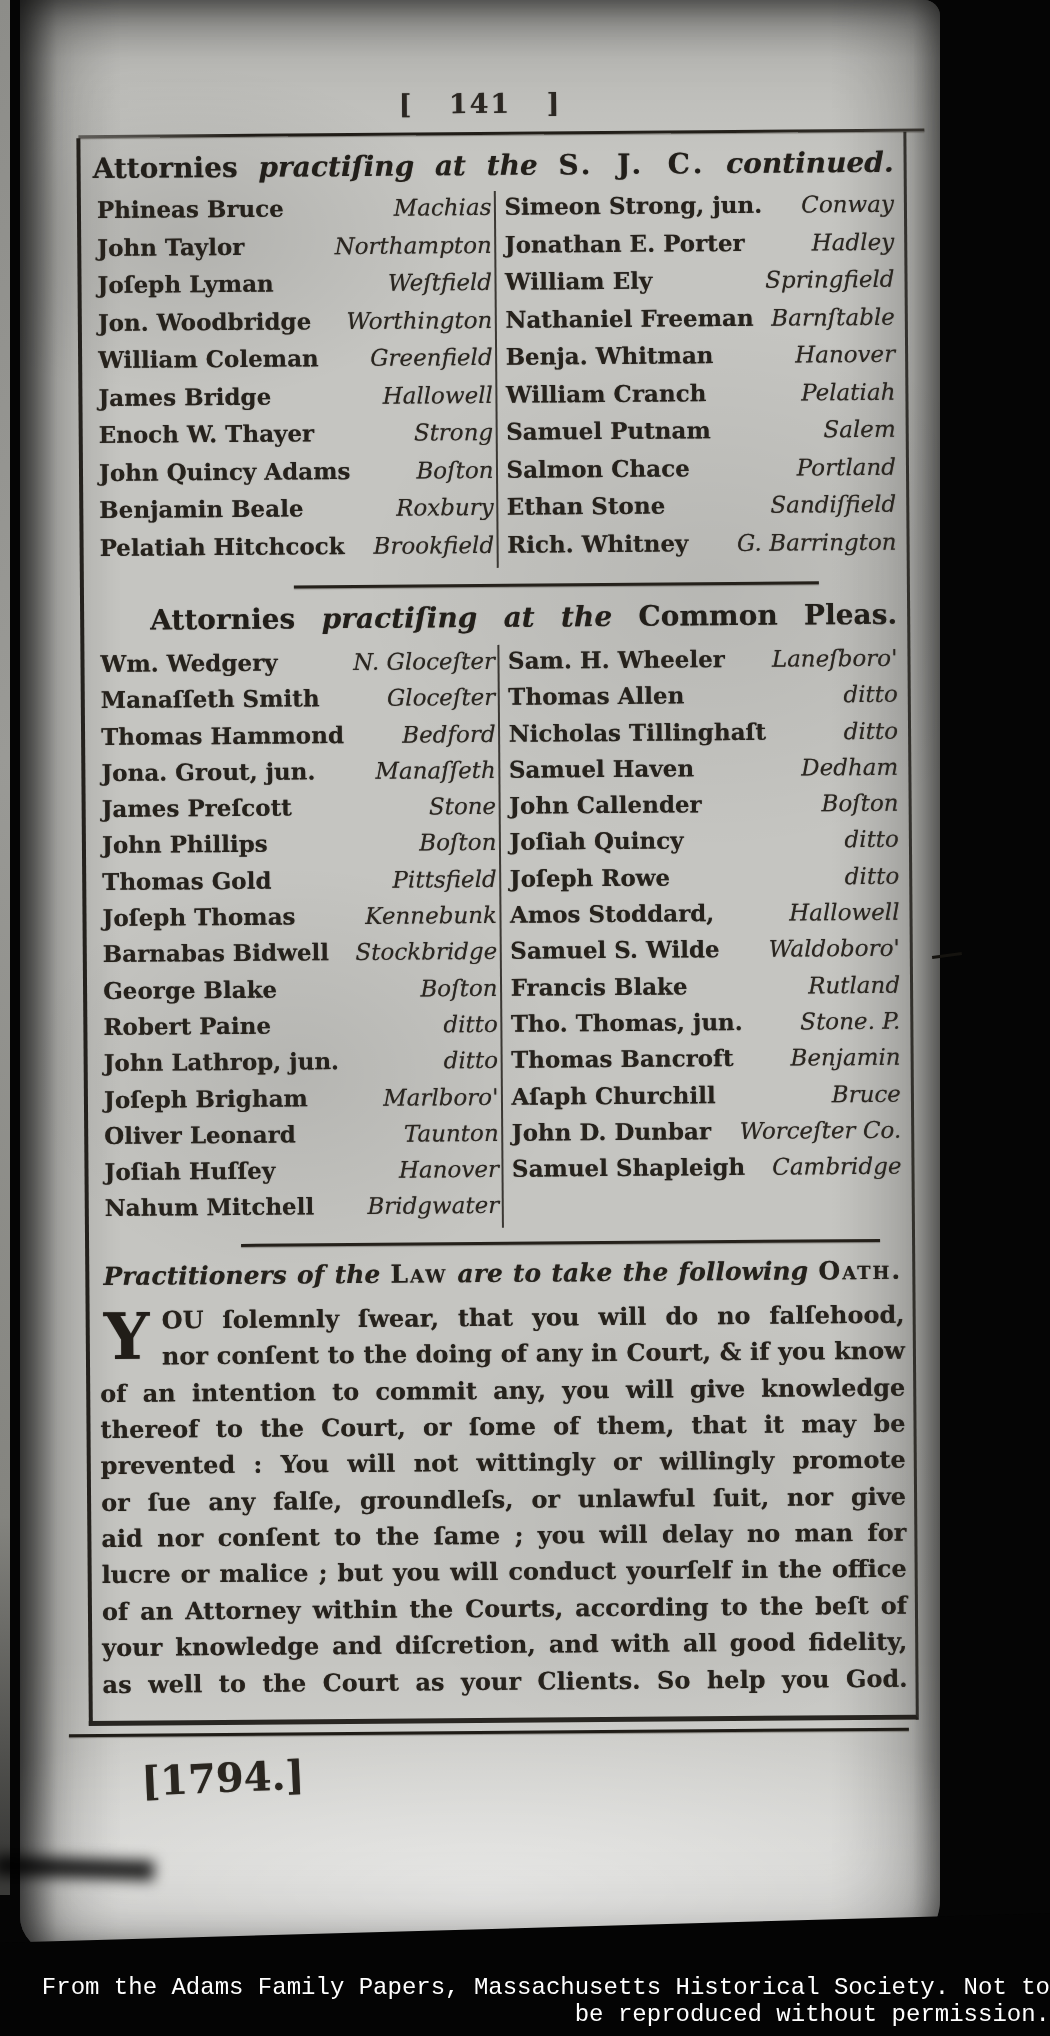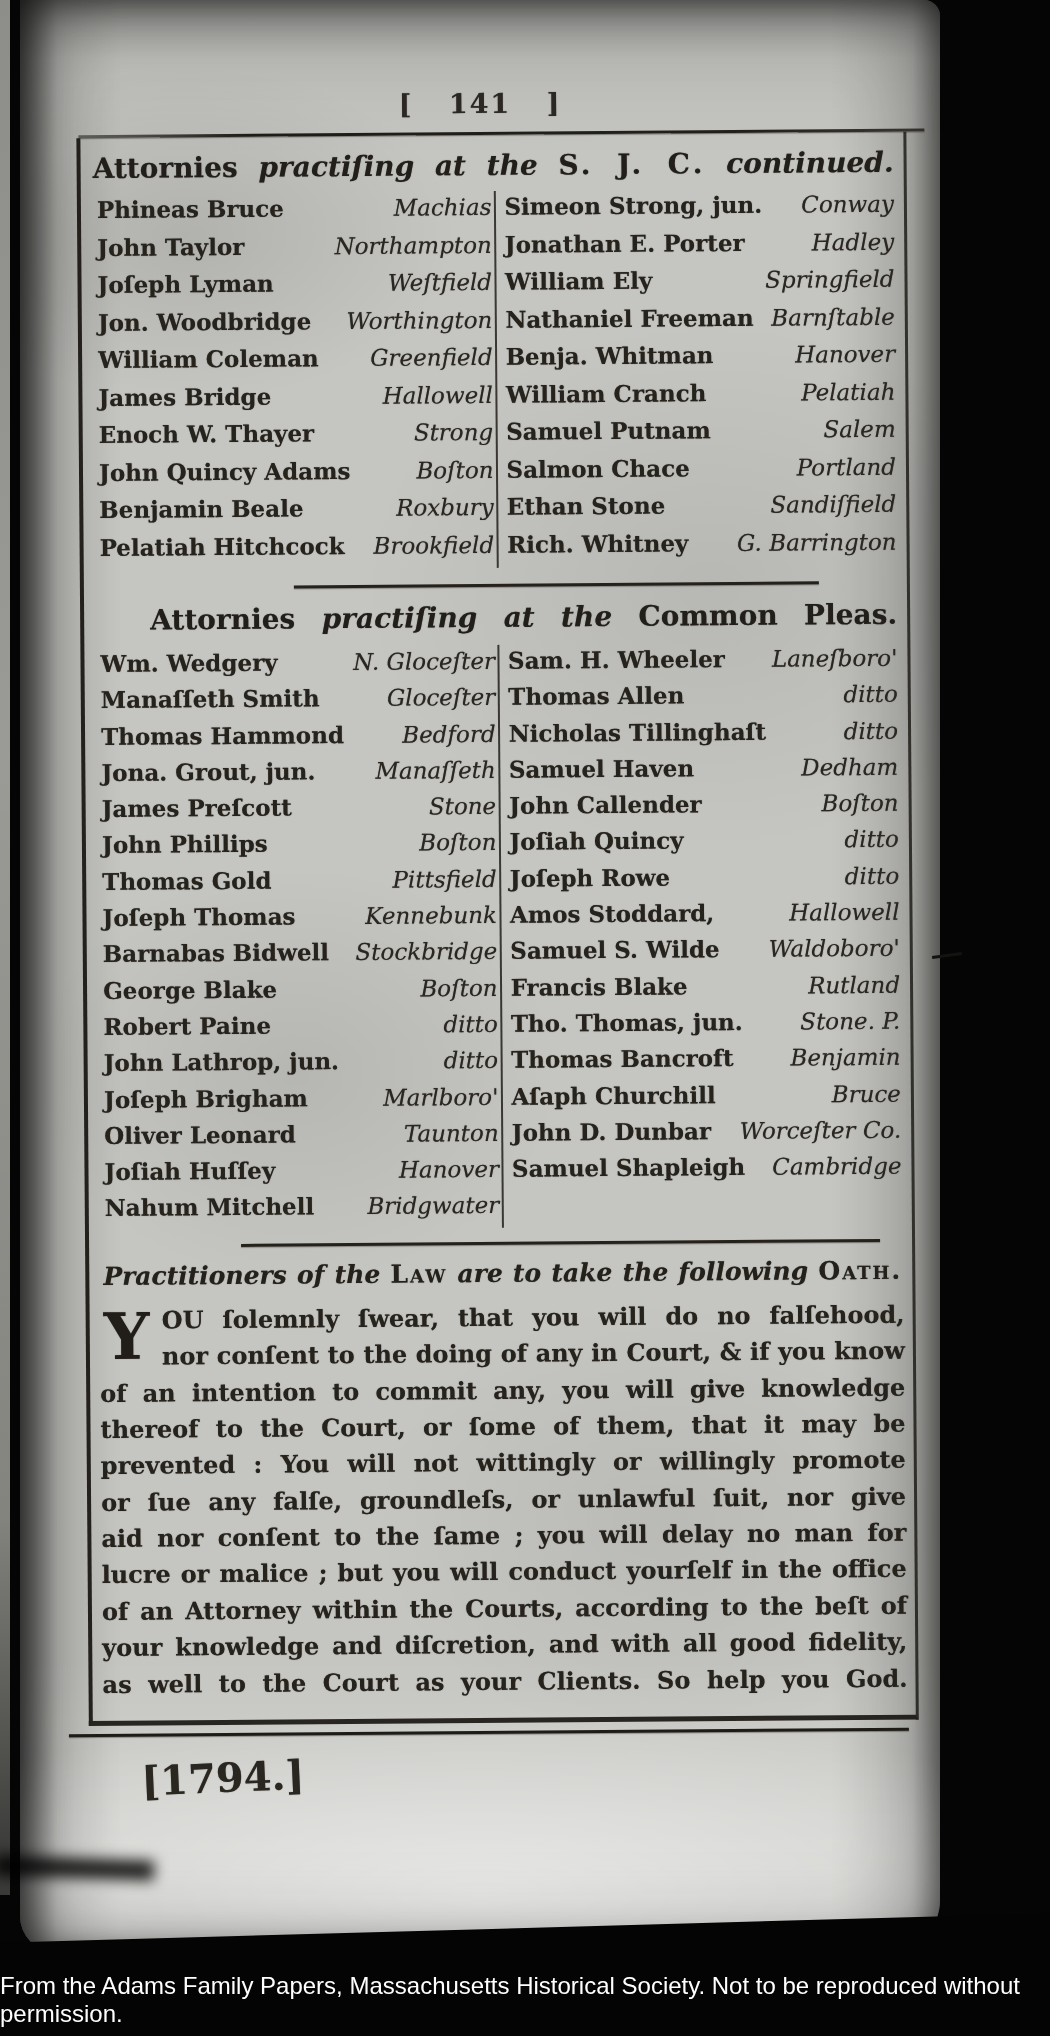--- a/index.html
+++ b/index.html
@@ -103,22 +103,22 @@
   .gutter-streak{
     position:absolute;left:-6px;top:1858px;width:160px;height:20px;
     background:rgba(0,0,0,0.85);filter:blur(7px);transform:rotate(2deg);
   }
   .bottom-black{
     position:absolute;left:-15px;top:1928px;width:1080px;height:170px;
     background:#040404;transform:rotate(-1.6deg);
   }
   .caption{
     position:absolute;left:0;right:0;bottom:8px;
-    text-align:left;color:#ffffff;
-    font-family:Liberation Sans, sans-serif;font-size:24px;
+    text-align:right;color:#ffffff;
+    font-family:Liberation Mono, monospace;font-size:24px;
   }
 </style>
 </head>
 <body>
 
 <div class="spine-edge"></div>
 
 <div class="page">
   <div class="tilt">
 

